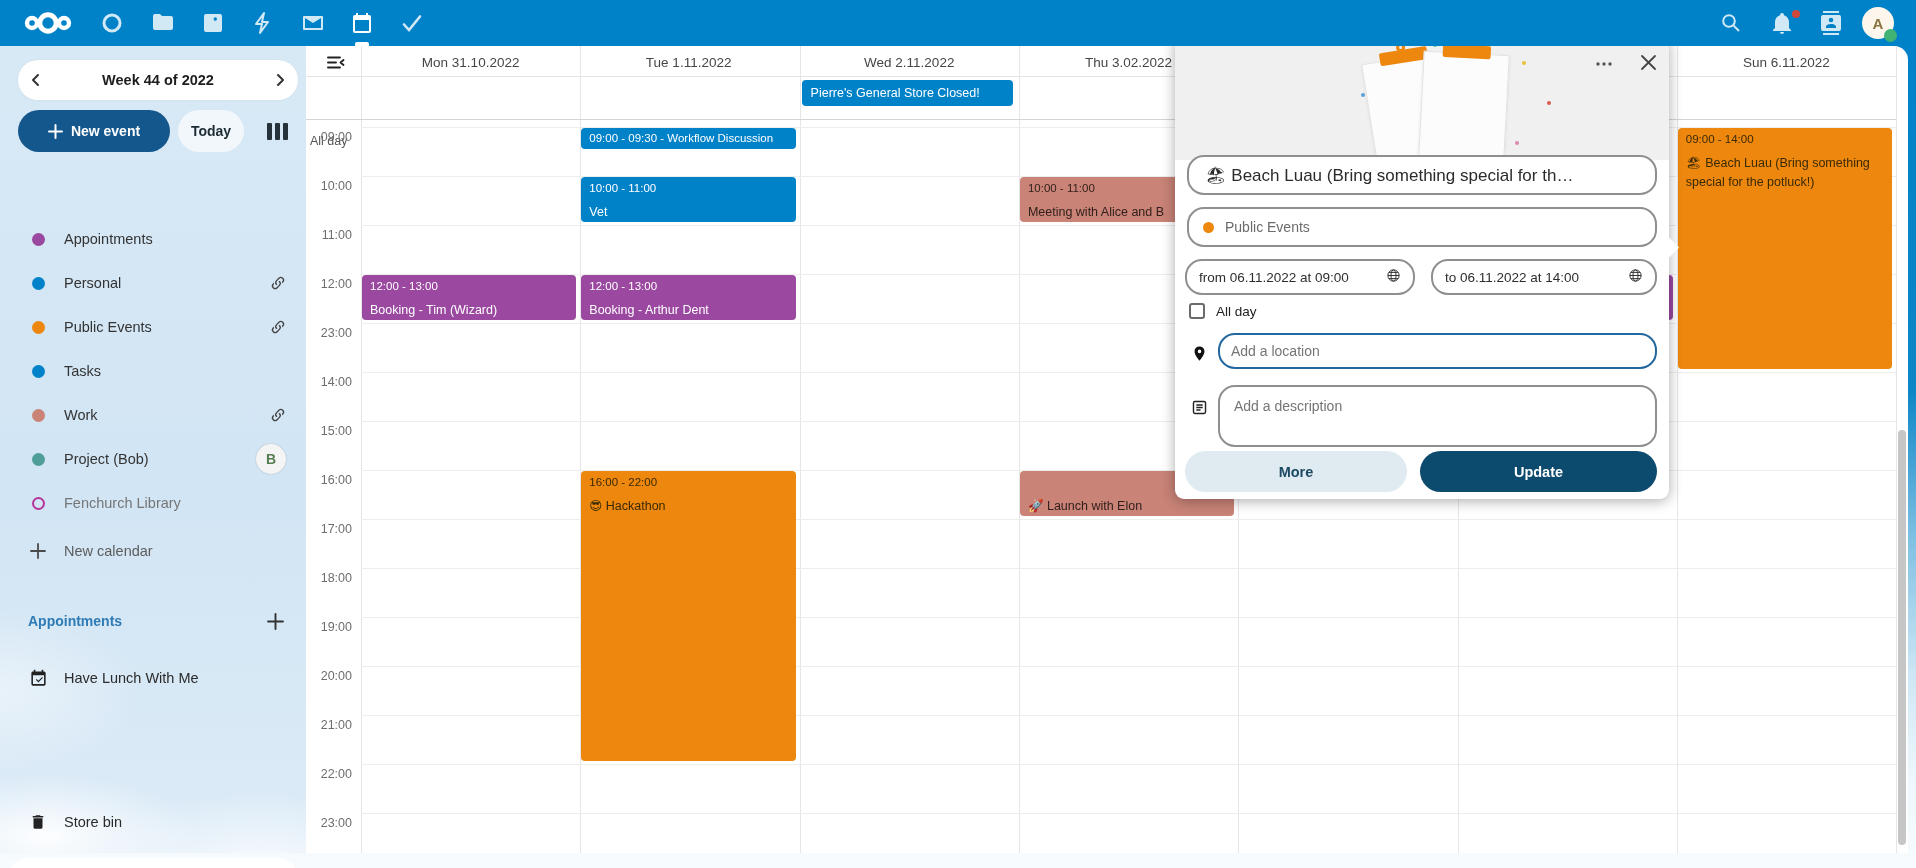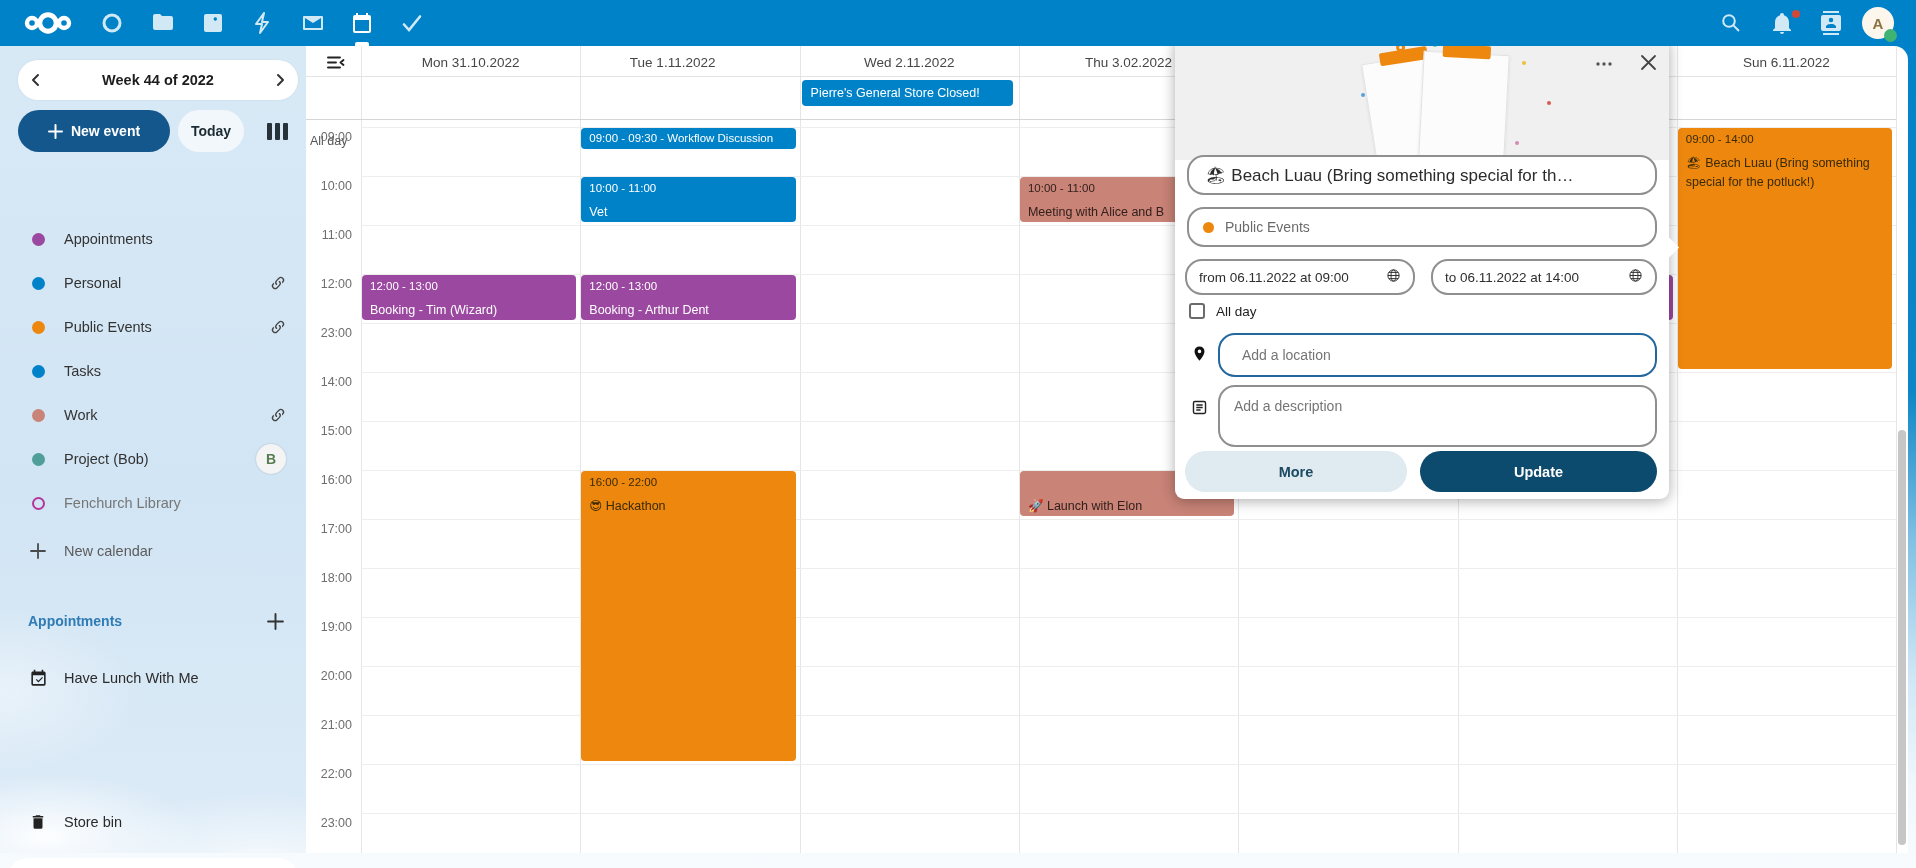--- a/index.html
+++ b/index.html
@@ -83,21 +83,21 @@
   .pinput{position:absolute;box-sizing:border-box;border:2px solid #8f8f8f;border-radius:17px;background:#fff;display:flex;align-items:center;}
   .title-input{left:12px;top:118px;width:470px;height:40px;font-size:17px;color:#2b2b2b;padding:0 14px;white-space:nowrap;overflow:hidden;}
   .title-input input{border:none;outline:none;width:100%;font-size:17px;color:#2b2b2b;font-family:inherit;background:transparent;}
   .cal-select{left:12px;top:170px;width:470px;height:40px;padding:0 14px;gap:11px;cursor:pointer;}
   .cal-select .dot{width:11px;height:11px;border-radius:50%;}
   .cal-select .txt{font-size:14px;color:#6b6b6b;}
   .date-input{top:222px;height:36px;padding:0 12px;font-size:13.5px;color:#2e2e2e;justify-content:space-between;cursor:pointer;}
   .allday-chk{position:absolute;left:14px;top:266px;display:flex;align-items:center;gap:11px;cursor:pointer;}
   .allday-chk .box{width:16px;height:16px;border:2px solid #6b6b6b;border-radius:3px;background:#fff;box-sizing:border-box;}
   .allday-chk .txt{font-size:13.5px;color:#222;}
-  .loc-input{left:43px;top:296px;width:439px;height:44px;border:2px solid #22689f;padding:0 20px;}
+  .loc-input{left:43px;top:296px;width:439px;height:36px;border:2px solid #22689f;padding:0 9px;}
   .loc-input input{border:none;outline:none;width:100%;font-size:14px;color:#333;font-family:inherit;background:transparent;}
   .desc-input{left:43px;top:348px;width:439px;height:62px;align-items:flex-start;padding:9px 12px;}
   .desc-input textarea{border:none;outline:none;resize:none;width:100%;height:100%;font-size:14px;color:#333;font-family:inherit;background:transparent;}
   .row-icon{position:absolute;left:16px;display:flex;}
   .btn-more{position:absolute;left:10px;top:414px;width:222px;height:41px;border:none;border-radius:21px;background:#dfeaf1;
     color:#1c4a63;font-size:14.5px;font-weight:bold;font-family:inherit;cursor:pointer;}
   .btn-update{position:absolute;left:245px;top:414px;width:237px;height:41px;border:none;border-radius:21px;background:#0c4a6e;
     color:#fff;font-size:14.5px;font-weight:bold;font-family:inherit;cursor:pointer;}
 </style>
 </head>
@@ -340,21 +340,21 @@
     <div class="time-label" style="top: 574px;">19:00</div>
     <div class="hline" style="top: 620px;"></div>
     <div class="time-label" style="top: 623px;">20:00</div>
     <div class="hline" style="top: 669px;"></div>
     <div class="time-label" style="top: 672px;">21:00</div>
     <div class="hline" style="top: 718px;"></div>
     <div class="time-label" style="top: 721px;">22:00</div>
     <div class="hline" style="top: 767px;"></div>
     <div class="time-label" style="top: 770px;">23:00</div>
     <div class="day-header" style="left: 55px; width: 219.3px;">Mon 31.10.2022</div>
-    <div class="day-header" style="left: 257px; width: 219.3px;">Tue 1.11.2022</div>
+    <div class="day-header" style="left: 273px; width: 219.3px;">Tue 1.11.2022</div>
     <div class="day-header" style="left: 493.6px; width: 219.3px;">Wed 2.11.2022</div>
     <div class="day-header" style="left: 712.9px; width: 219.3px;">Thu 3.02.2022</div>
     <div class="day-header" style="left: 932.2px; width: 219.3px;"></div>
     <div class="day-header" style="left: 1151.5px; width: 219.3px;"></div>
     <div class="day-header" style="left: 1370.8px; width: 219.3px;">Sun 6.11.2022</div>
     <div class="allday-event" style="left: 495.6px; width: 211.3px; background: rgb(0, 130, 201); color: rgb(255, 255, 255);">Pierre's General Store Closed!</div>
     <div class="event" style="left: 56px; width: 214.3px; top: 229px; height: 45px; background: rgb(155, 73, 160); color: rgb(255, 255, 255);">
       <div class="ev-time">12:00 - 13:00</div>
       <div class="ev-title">Booking - Tim (Wizard)</div>
     </div>

